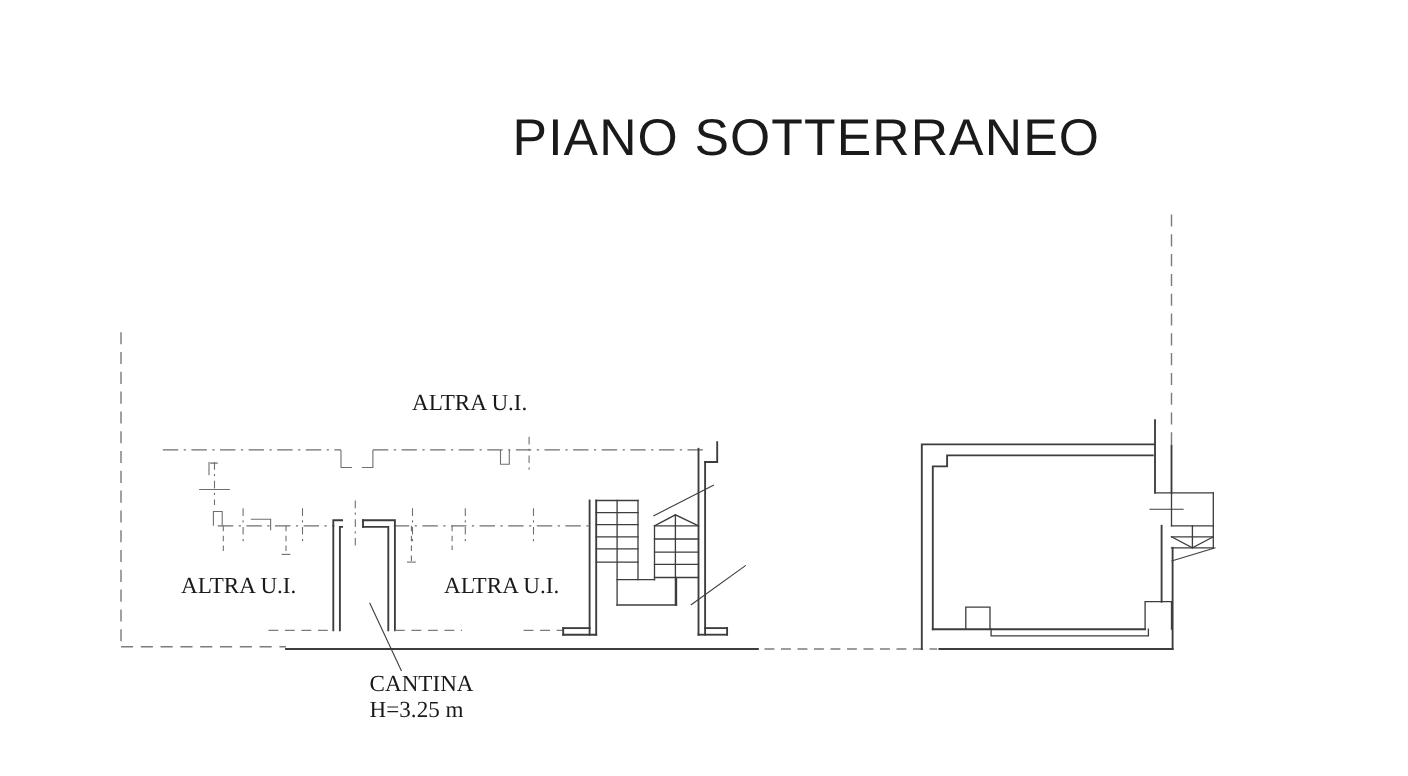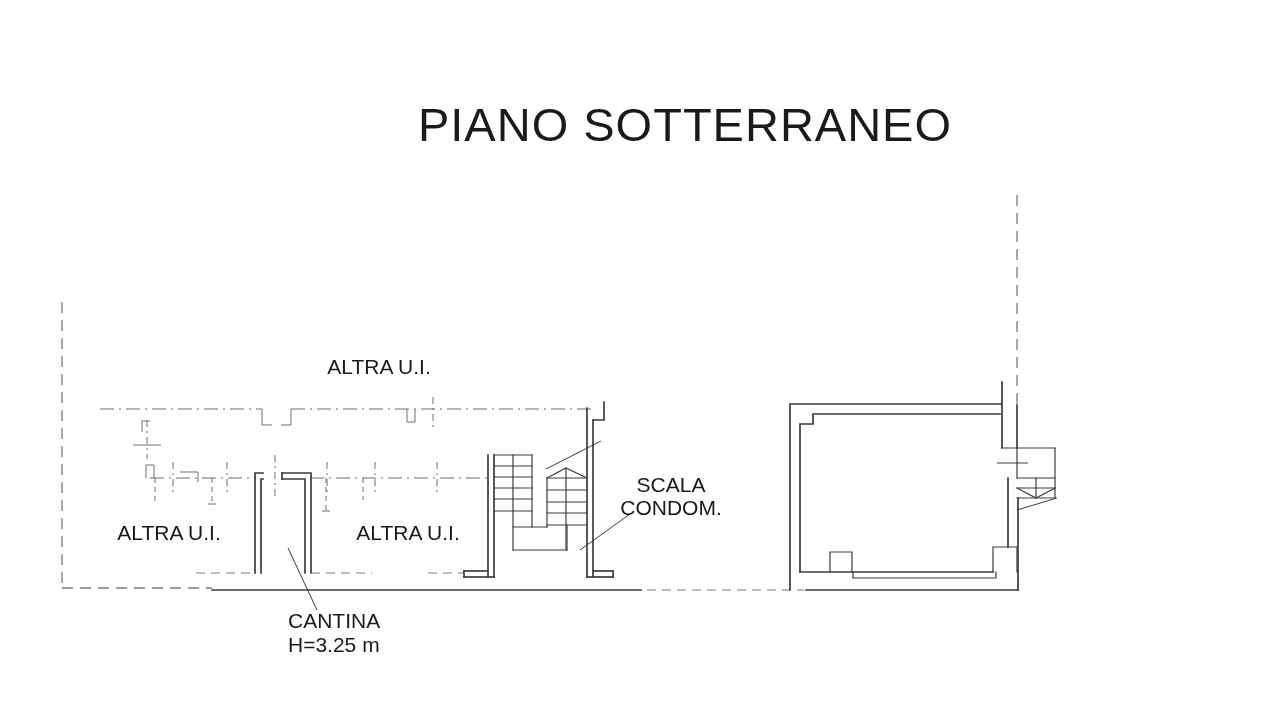--- a/index.html
+++ b/index.html
@@ -7,41 +7,41 @@
     --wall:#3d3d3d;
     --dashed:#7c7c7c;
     --dashed2:#6f6f6f;
     --text:#1a1a1a;
   }
   html,body{margin:0;padding:0;}
   body{
     width:1280px;height:705px;overflow:hidden;background:var(--background);
     font-family:"Liberation Sans", sans-serif;color:var(--text);
   }
-  .canvas{position:relative;width:1105px;height:705px;background:var(--background);}
+  .canvas{position:relative;width:1105px;height:705px;background:var(--background);margin-left:48px;}
   svg{position:absolute;left:0;top:0;}
 
   
   .s-wall      {stroke:var(--wall);stroke-width:1.7;fill:none;stroke-linecap:square;}
   .s-wall-thin {stroke:var(--wall);stroke-width:1.2;fill:none;stroke-linecap:square;}
   .s-thin      {stroke:var(--wall);stroke-width:1;fill:none;}
   .s-thin2     {stroke:var(--dashed2);stroke-width:1;fill:none;}
   .s-dash      {stroke:var(--dashed);stroke-width:1.3;fill:none;stroke-dasharray:11 7;}
   .s-dash-sm   {stroke:var(--dashed);stroke-width:1.2;fill:none;stroke-dasharray:9 6;}
   .s-dashdot   {stroke:var(--dashed2);stroke-width:1.2;fill:none;stroke-dasharray:14 5 2 5;}
   .s-dashdot-v {stroke:var(--dashed2);stroke-width:1;fill:none;stroke-dasharray:7 4 2 4;}
   .s-hook      {stroke:var(--dashed2);stroke-width:1;fill:none;stroke-dasharray:5 4;}
 
   
   .page-title{
     position:absolute;top:97px;left:685px;transform:translateX(-50%);
     font-size:47px;letter-spacing:1px;white-space:nowrap;color:var(--text);
   }
   .plan-label{
-    position:absolute;font-size:21px;line-height:23px;white-space:nowrap;color:var(--text);
+    position:absolute;font-size:21px;line-height:23px;white-space:nowrap;color:var(--text);font-family:Liberation Serif, serif;
   }
   .centered{transform:translateX(-50%);text-align:center;}
 </style>
 </head>
 <body>
 
 <div class="canvas">
 
   <svg width="1280" height="705" viewBox="0 0 1280 705">
 
@@ -171,24 +171,20 @@
       <line class="s-thin" x1="580" y1="550" x2="630" y2="514"></line>
     </g>
   </svg>
 
   <div class="page-title">PIANO SOTTERRANEO</div>
 
   <div class="plan-label centered" style="left:379px;top:355px;">ALTRA U.I.</div>
   <div class="plan-label centered" style="left:169px;top:521px;">ALTRA U.I.</div>
   <div class="plan-label centered" style="left:408px;top:521px;">ALTRA U.I.</div>
 
-  <div class="plan-label centered" style="left:671px;top:473px;">
-    <div>SCALA</div>
-    <div>CONDOM.</div>
-  </div>
 
 
   <div class="plan-label" style="left:288px;top:609px;line-height:24px;">
     <div>CANTINA</div>
     <div>H=3.25 m</div>
   </div>
 
 </div>
 
 </body></html>

